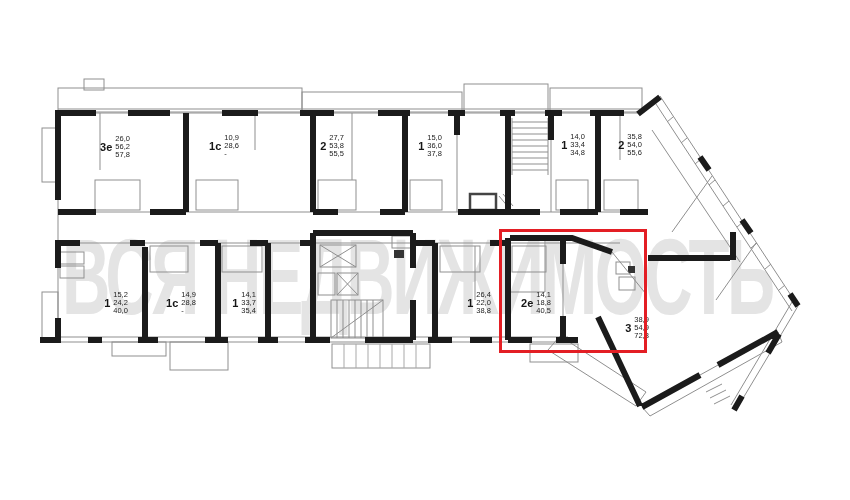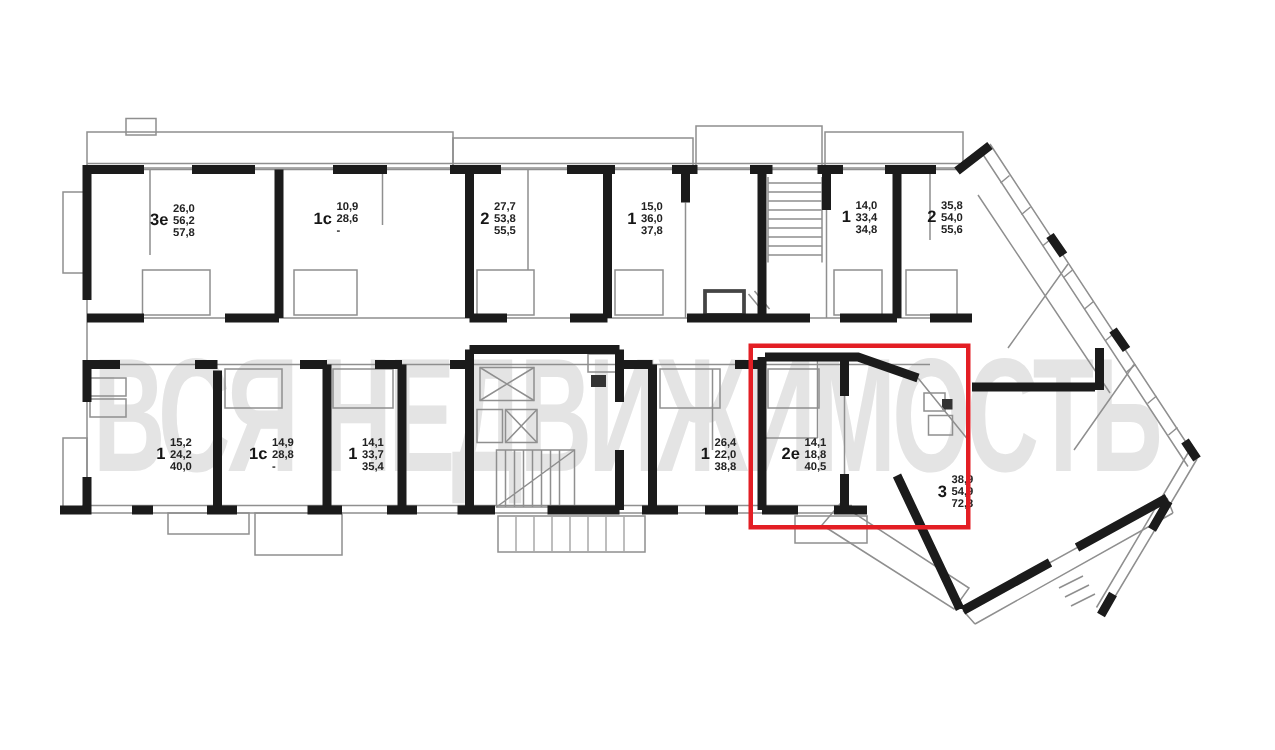--- a/index.html
+++ b/index.html
@@ -14,21 +14,21 @@
   .thickw{stroke:#1b1b1b;stroke-width:6;fill:none;stroke-linecap:butt;}
   .thinw{stroke:#8f8f8f;stroke-width:1;fill:none;}
   .thinw2{stroke:#a9a9a9;stroke-width:1;fill:none;}
   .midw{stroke:#444;stroke-width:2.5;fill:none;}
   .darkfill{fill:#333;stroke:none;}
   
   .apt{position:absolute;z-index:3;display:flex;align-items:center;gap:3px;
        transform:translate(-50%,-50%);color:#161616;white-space:nowrap;}
   .apt .t{font-weight:bold;font-size:11px;line-height:11px;}
   .apt .nums{display:flex;flex-direction:column;font-size:7.5px;line-height:8px;
-             font-weight:bold;color:#222;}
+             font-weight:normal;color:#222;}
   
   #sel{position:absolute;left:499px;top:229px;width:142px;height:118px;z-index:4;
        border:3px solid #e31e24;background:transparent;cursor:pointer;}
 </style>
 </head>
 <body>
 
 <div id="stage">
 
   <div id="watermark">ВСЯ НЕДВИЖИМОСТЬ</div>

